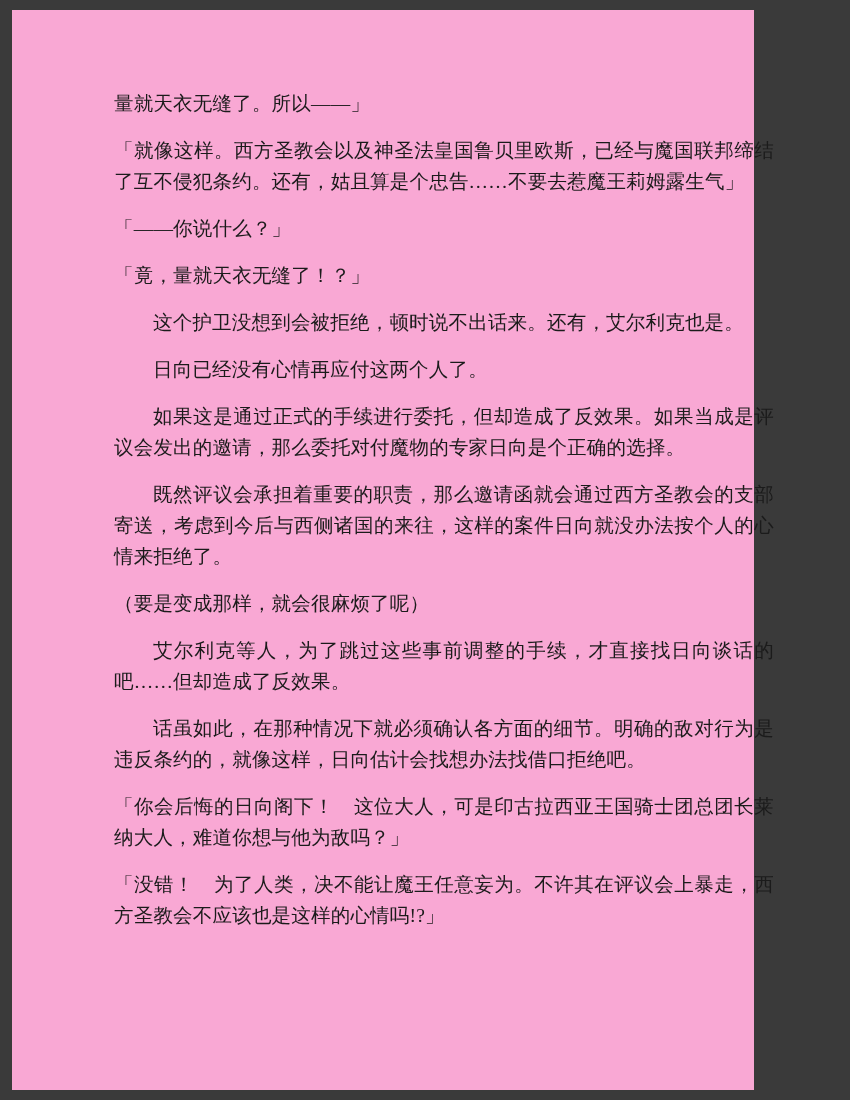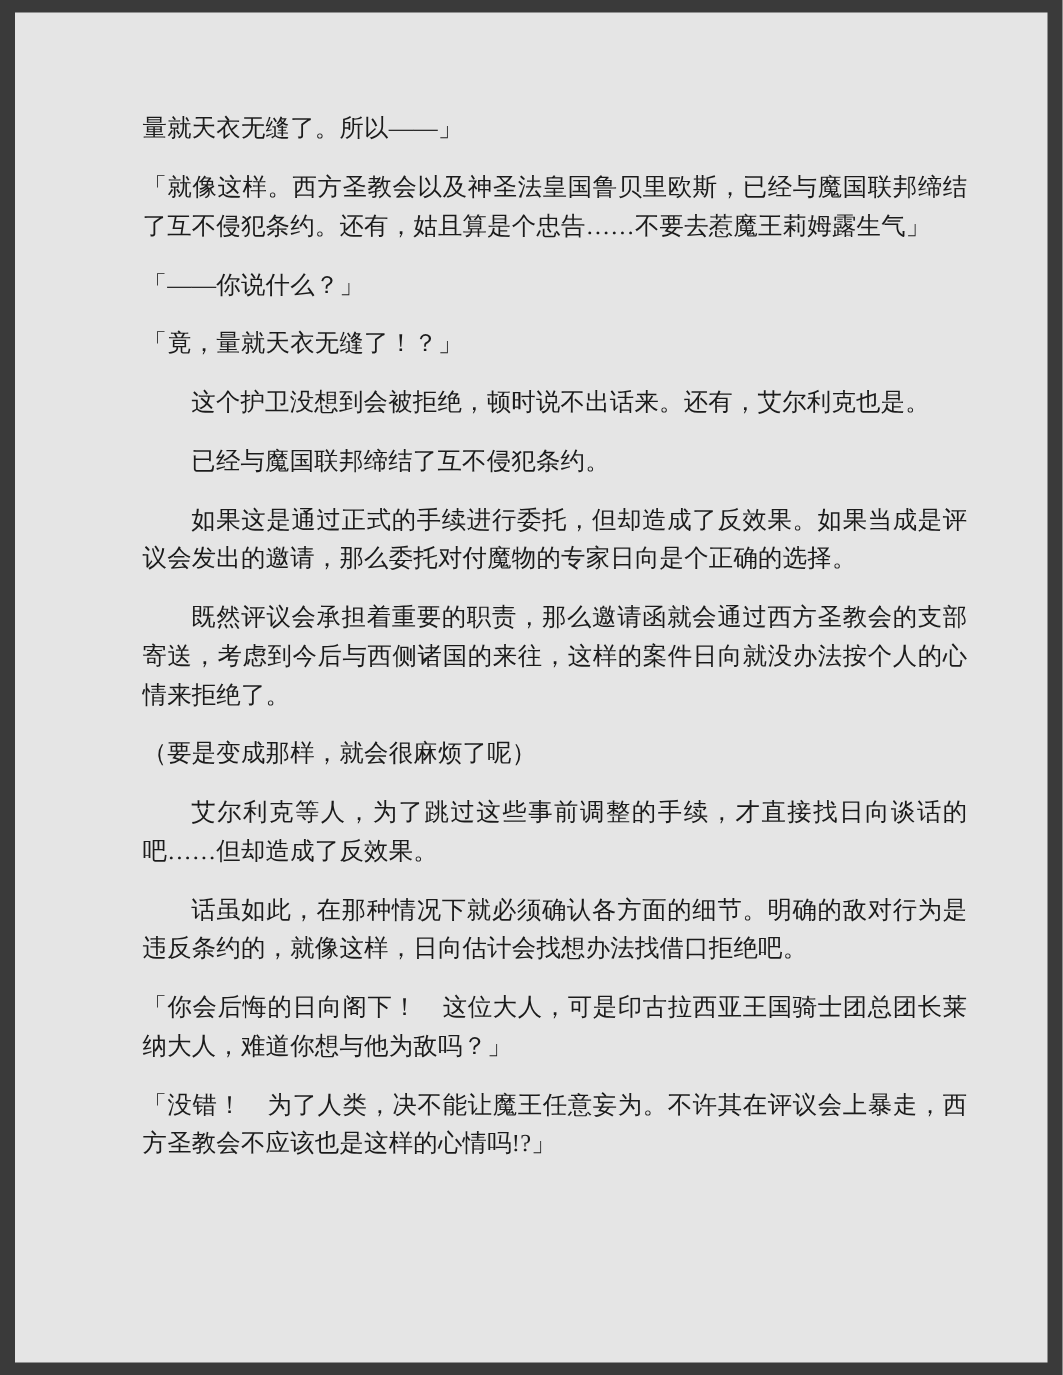--- a/index.html
+++ b/index.html
@@ -10,23 +10,23 @@
     width: 850px;
     height: 1100px;
     background: #3a3a3a;
     font-family: "Liberation Serif", "DejaVu Serif", serif;
     overflow: hidden;
   }
   .page {
     position: absolute;
     left: 12px;
     top: 10px;
-    width: 826px;
+    width: 742px;
     height: 1080px;
-    background: #e5e5e5;
+    background: #f9a8d4;
     box-sizing: border-box;
   }
   .content {
     position: absolute;
     left: 102px;
     top: 78px;
     width: 660px;
   }
   p {
     margin: 0 0 16px 0;
@@ -46,21 +46,21 @@
 </head>
 <body>
 
 <div class="page">
   <div class="content">
     <p class="quote">量就天衣无缝了。所以——」</p>
     <p class="quote">「就像这样。西方圣教会以及神圣法皇国鲁贝里欧斯，已经与魔国联邦缔结了互不侵犯条约。还有，姑且算是个忠告……不要去惹魔王莉姆露生气」</p>
     <p class="quote">「——你说什么？」</p>
     <p class="quote">「竟，量就天衣无缝了！？」</p>
     <p class="indent">这个护卫没想到会被拒绝，顿时说不出话来。还有，艾尔利克也是。</p>
-    <p class="indent">已经与魔国联邦缔结了互不侵犯条约。</p>
+    <p class="indent">日向已经没有心情再应付这两个人了。</p>
     <p class="indent">如果这是通过正式的手续进行委托，但却造成了反效果。如果当成是评议会发出的邀请，那么委托对付魔物的专家日向是个正确的选择。</p>
     <p class="indent">既然评议会承担着重要的职责，那么邀请函就会通过西方圣教会的支部寄送，考虑到今后与西侧诸国的来往，这样的案件日向就没办法按个人的心情来拒绝了。</p>
     <p class="quote">（要是变成那样，就会很麻烦了呢）</p>
     <p class="indent">艾尔利克等人，为了跳过这些事前调整的手续，才直接找日向谈话的吧……但却造成了反效果。</p>
     <p class="indent">话虽如此，在那种情况下就必须确认各方面的细节。明确的敌对行为是违反条约的，就像这样，日向估计会找想办法找借口拒绝吧。</p>
     <p class="quote">「你会后悔的日向阁下！　这位大人，可是印古拉西亚王国骑士团总团长莱纳大人，难道你想与他为敌吗？」</p>
     <p class="quote">「没错！　为了人类，决不能让魔王任意妄为。不许其在评议会上暴走，西方圣教会不应该也是这样的心情吗!?」</p>
   </div>
 </div>
 

